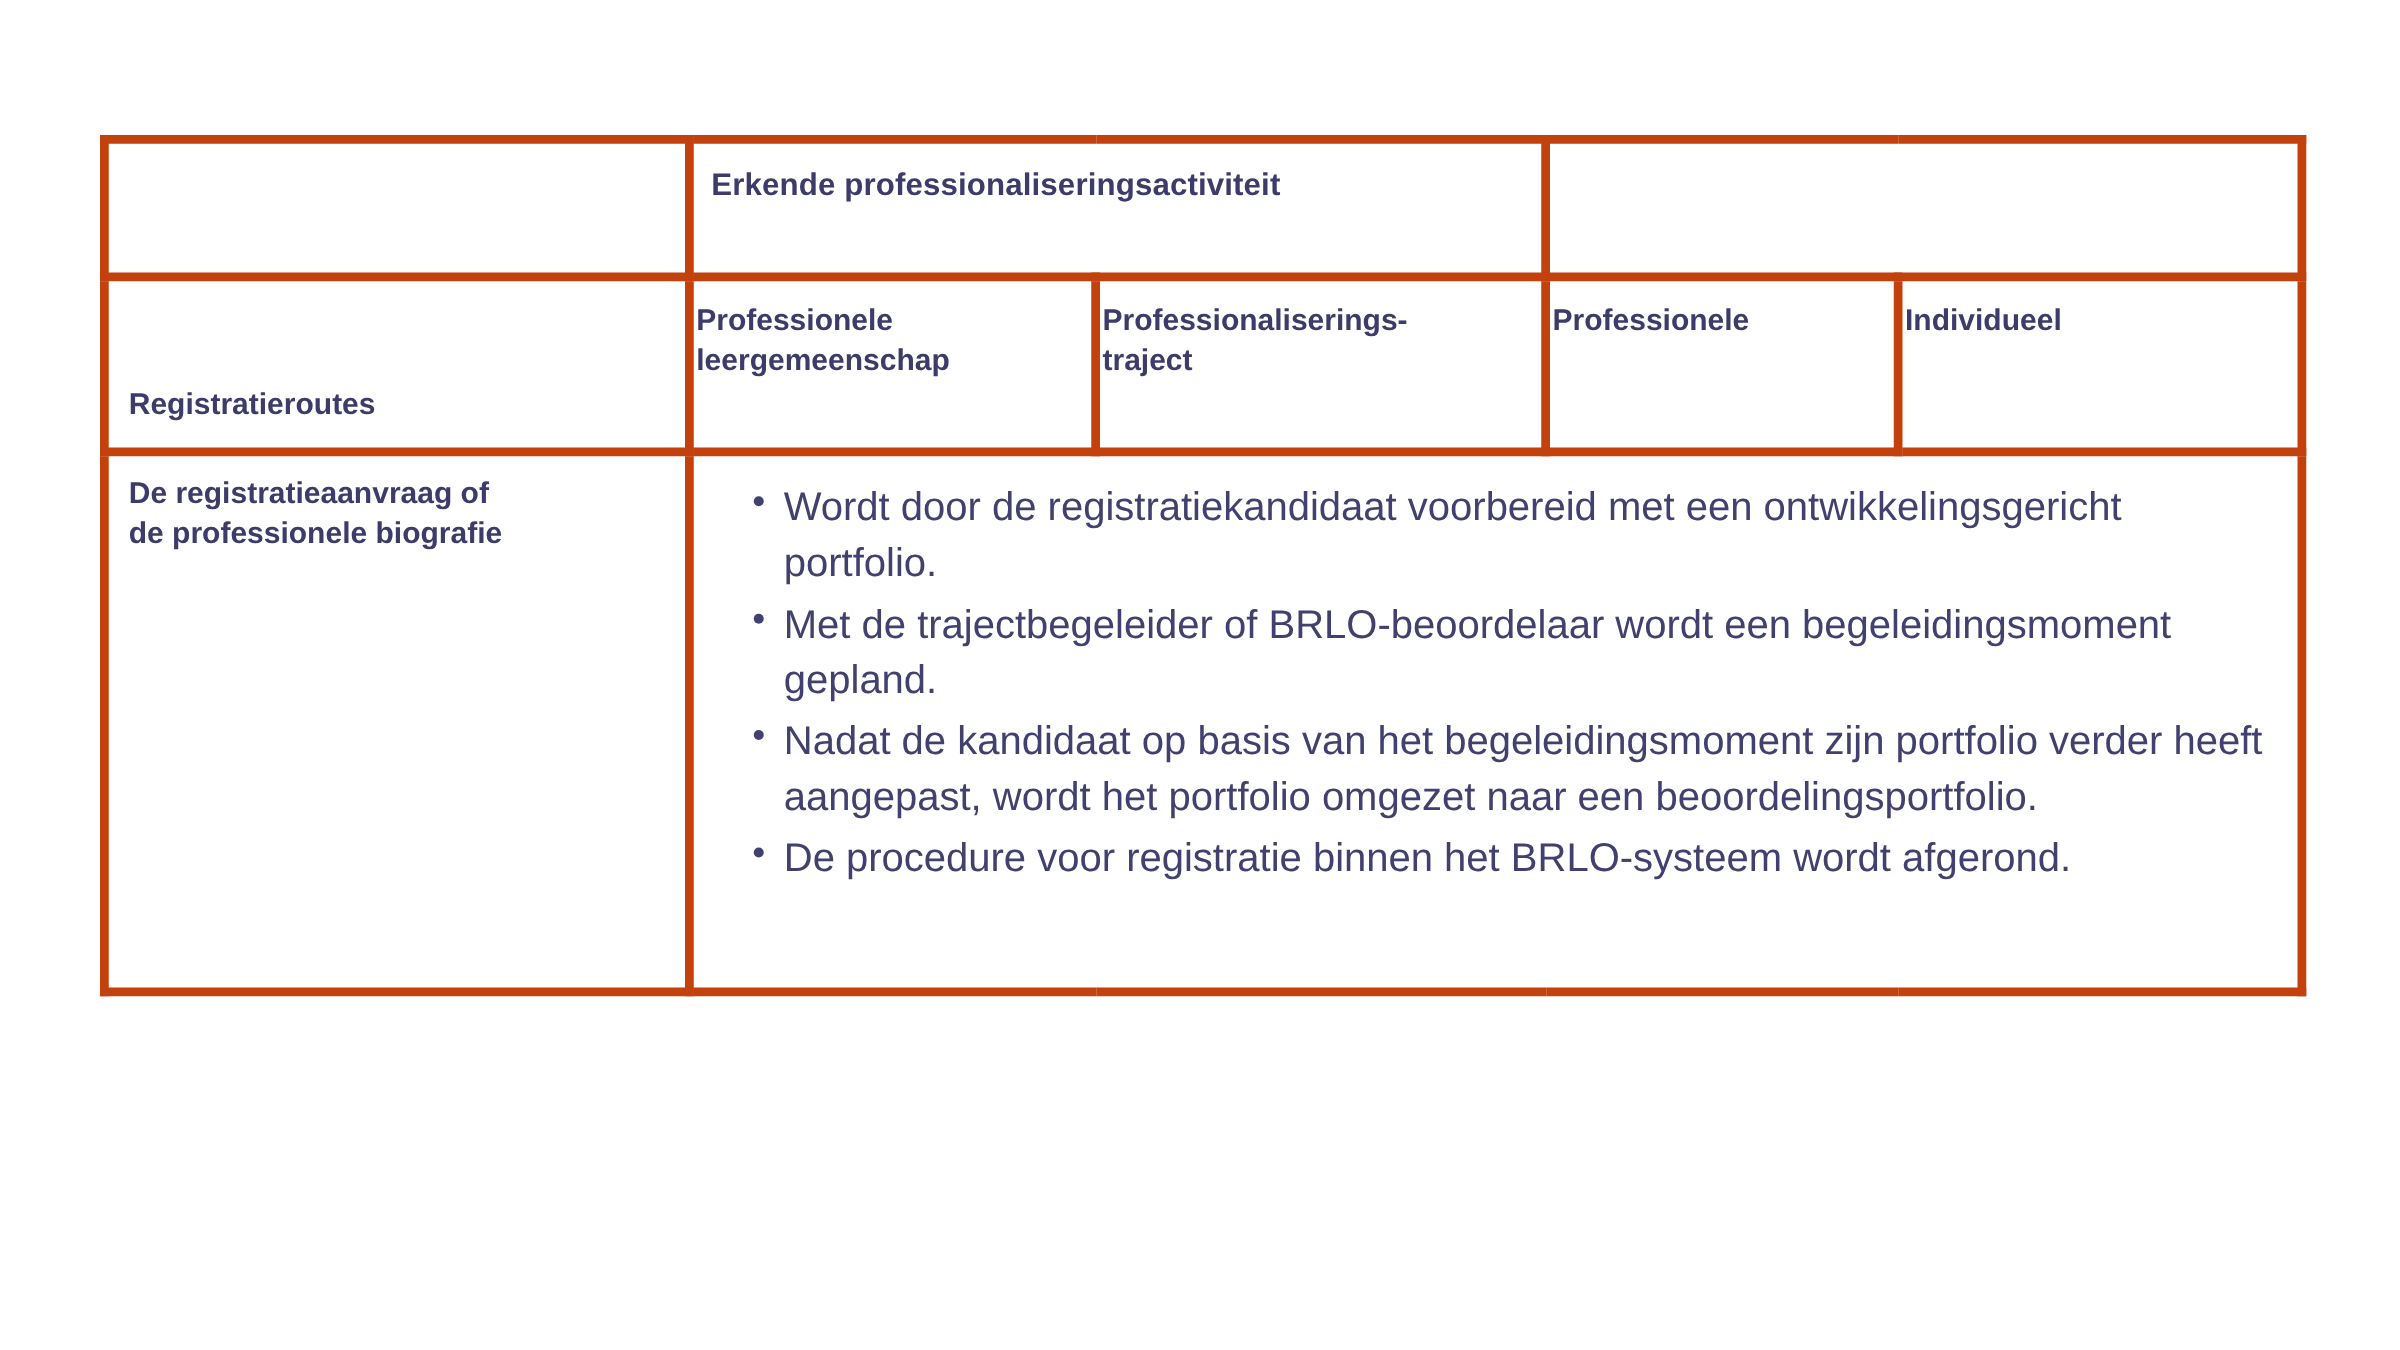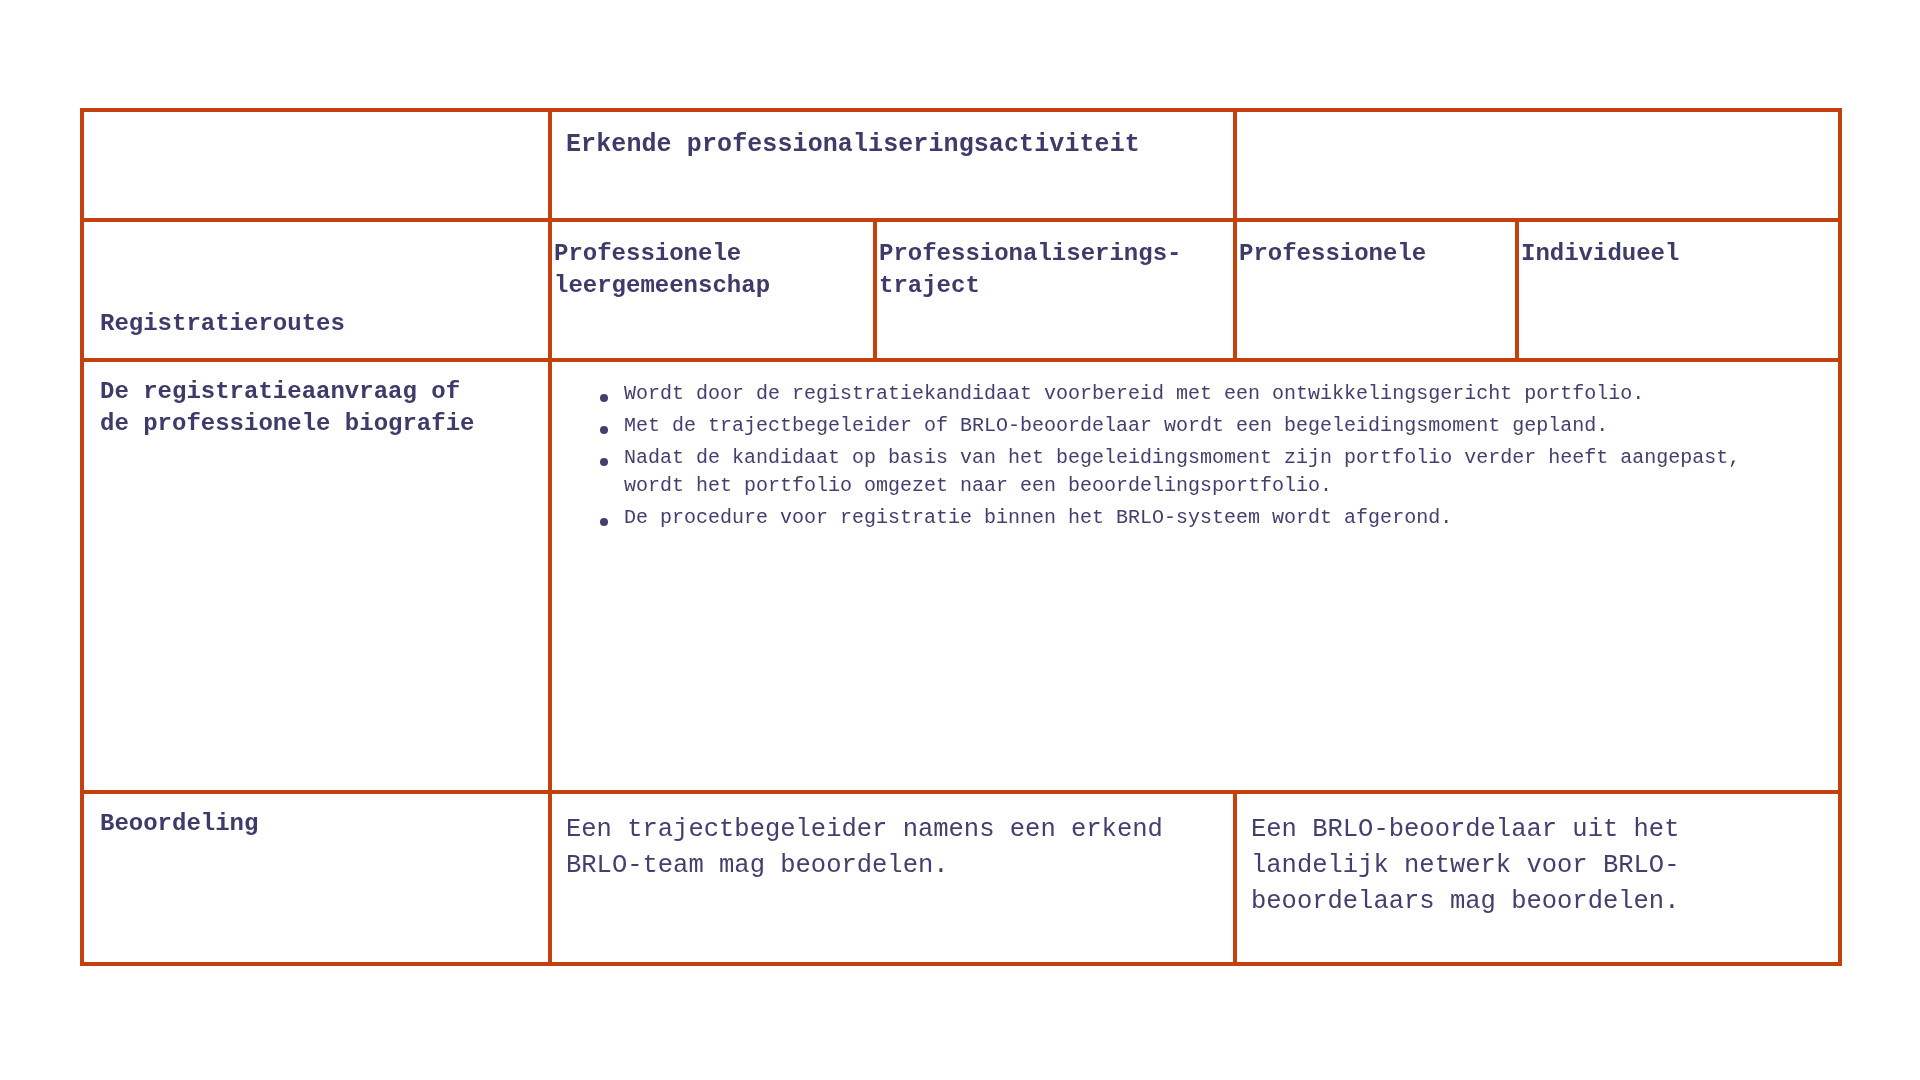--- a/index.html
+++ b/index.html
@@ -27,25 +27,24 @@
   }
 
   table.matrix {
     border-collapse: collapse;
     table-layout: fixed;
     width: 1758px;
     background: #ffffff;
   }
 
   table.matrix td {
-    border: 4px solid #c2410c;
+    border: 7px solid #c2410c;
     vertical-align: top;
     padding: 0;
     background: #ffffff;
-    font-family: Liberation Mono, monospace;
   }
 
   
   col.c-label   { width: 468px; }
   col.c-plg     { width: 325px; }
   col.c-ptraj   { width: 360px; }
   col.c-groep   { width: 282px; }
   col.c-zelf    { width: 323px; }
 
   
@@ -118,21 +117,21 @@
   .r3 { height: 432px; }
 
   ul.bullets {
     margin: 0;
     padding: 18px 26px 0 46px;
     list-style: none;
   }
 
   ul.bullets li {
     position: relative;
-    font-size: 20px;
+    font-size: 32px;
     color: #42406e;
     line-height: 1.40;
     margin: 0 0 4px 0;
     padding-left: 26px;
   }
 
   ul.bullets li::before {
     content: "";
     position: absolute;
     left: 2px;
@@ -207,29 +206,18 @@
           <td colspan="4">
             <ul class="bullets">
               <li>Wordt door de registratiekandidaat voorbereid met een ontwikkelingsgericht portfolio.</li>
               <li>Met de trajectbegeleider of BRLO-beoordelaar wordt een begeleidingsmoment gepland.</li>
               <li>Nadat de kandidaat op basis van het begeleidingsmoment zijn portfolio verder heeft aangepast, wordt het portfolio omgezet naar een beoordelingsportfolio.</li>
               <li>De procedure voor registratie binnen het BRLO-systeem wordt afgerond.</li>
             </ul>
           </td>
         </tr>
 
-        <tr class="r4">
-          <td class="cell-orange align-top">
-            <span class="row-label-bottom">Beoordeling</span>
-          </td>
-          <td colspan="2">
-            <span class="body-text">Een trajectbegeleider namens een erkend BRLO-team mag beoordelen.</span>
-          </td>
-          <td colspan="2">
-            <span class="body-text">Een BRLO-beoordelaar uit het landelijk netwerk voor BRLO-beoordelaars mag beoordelen.</span>
-          </td>
-        </tr>
 
       </tbody>
     </table>
   </div>
 
 </div>
 
 </body></html>

